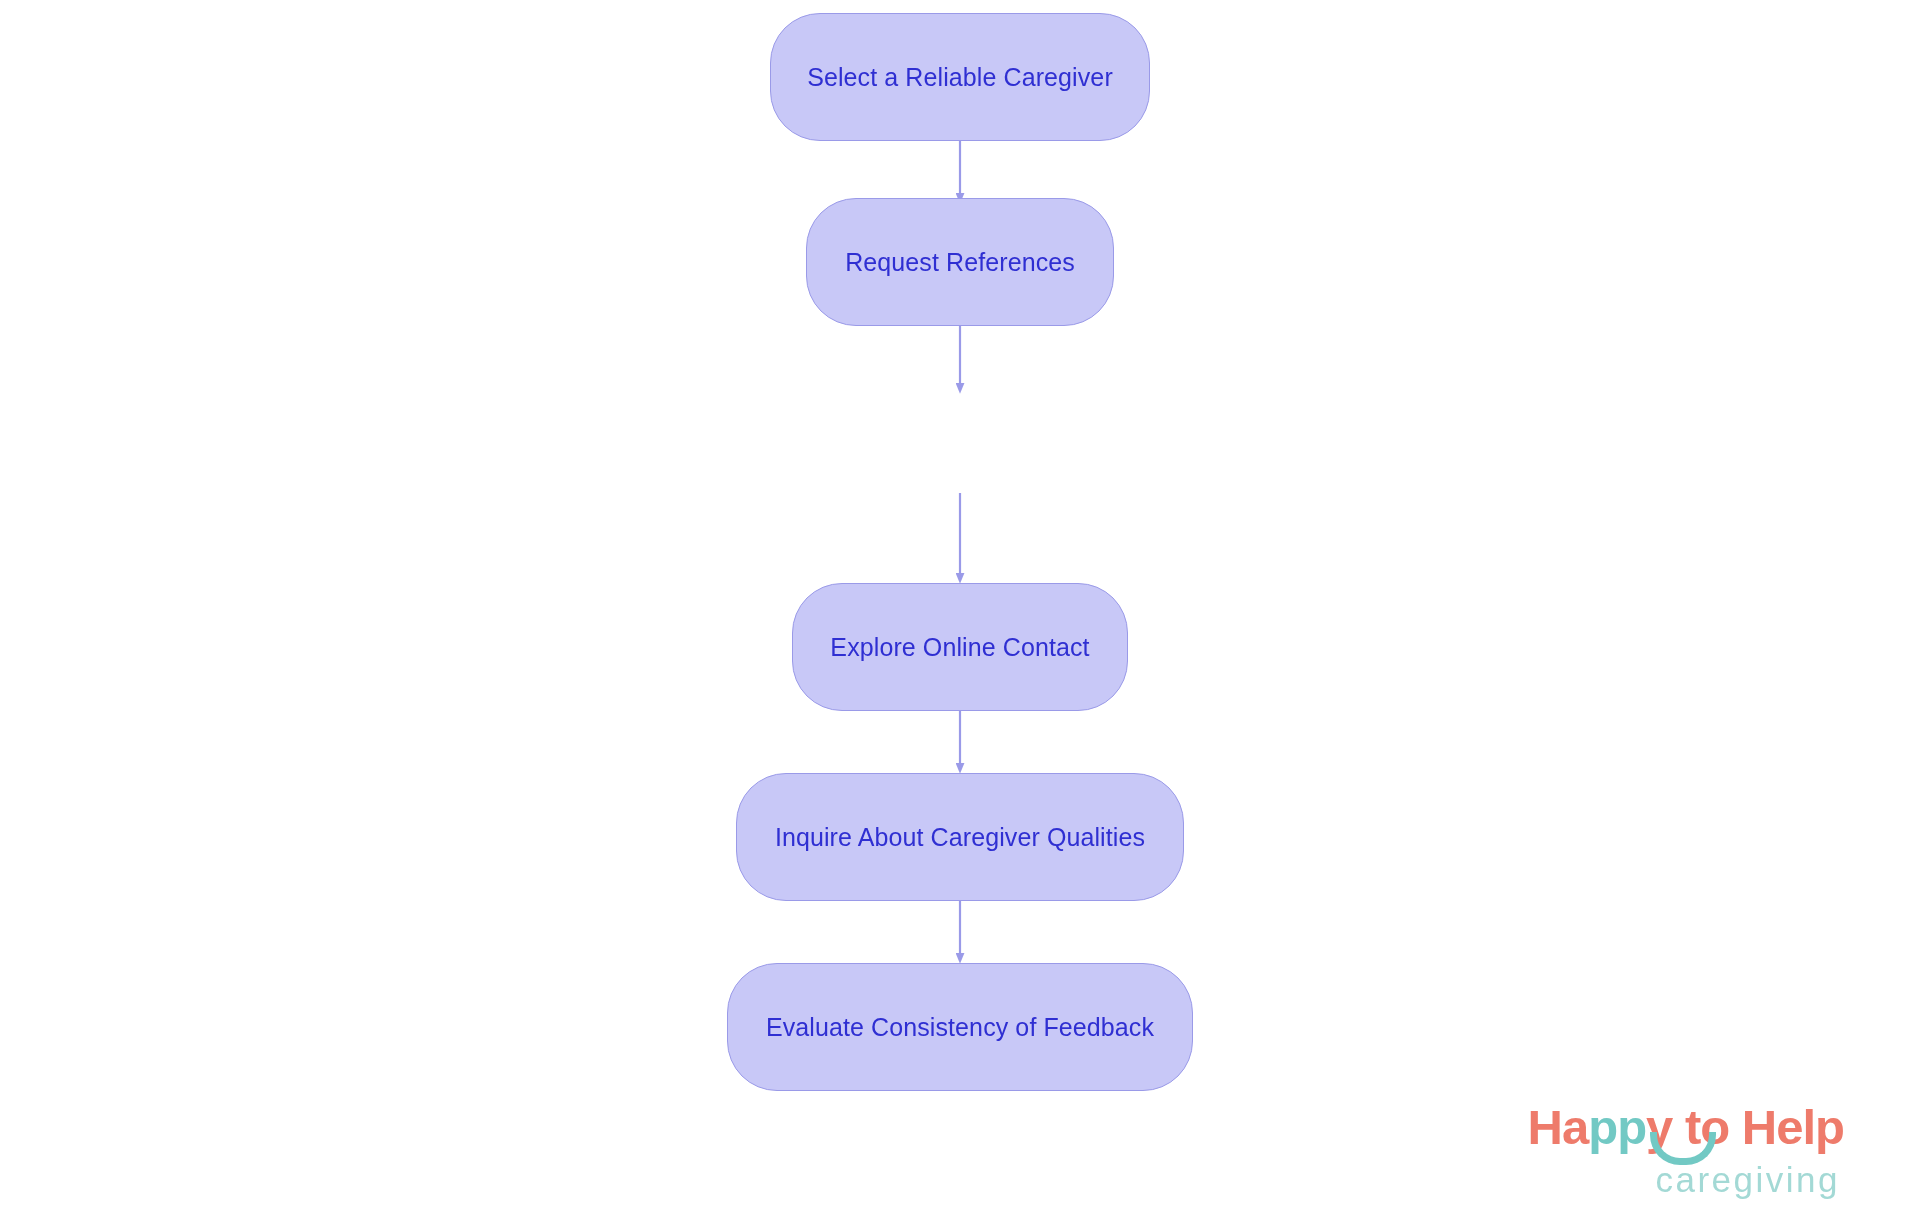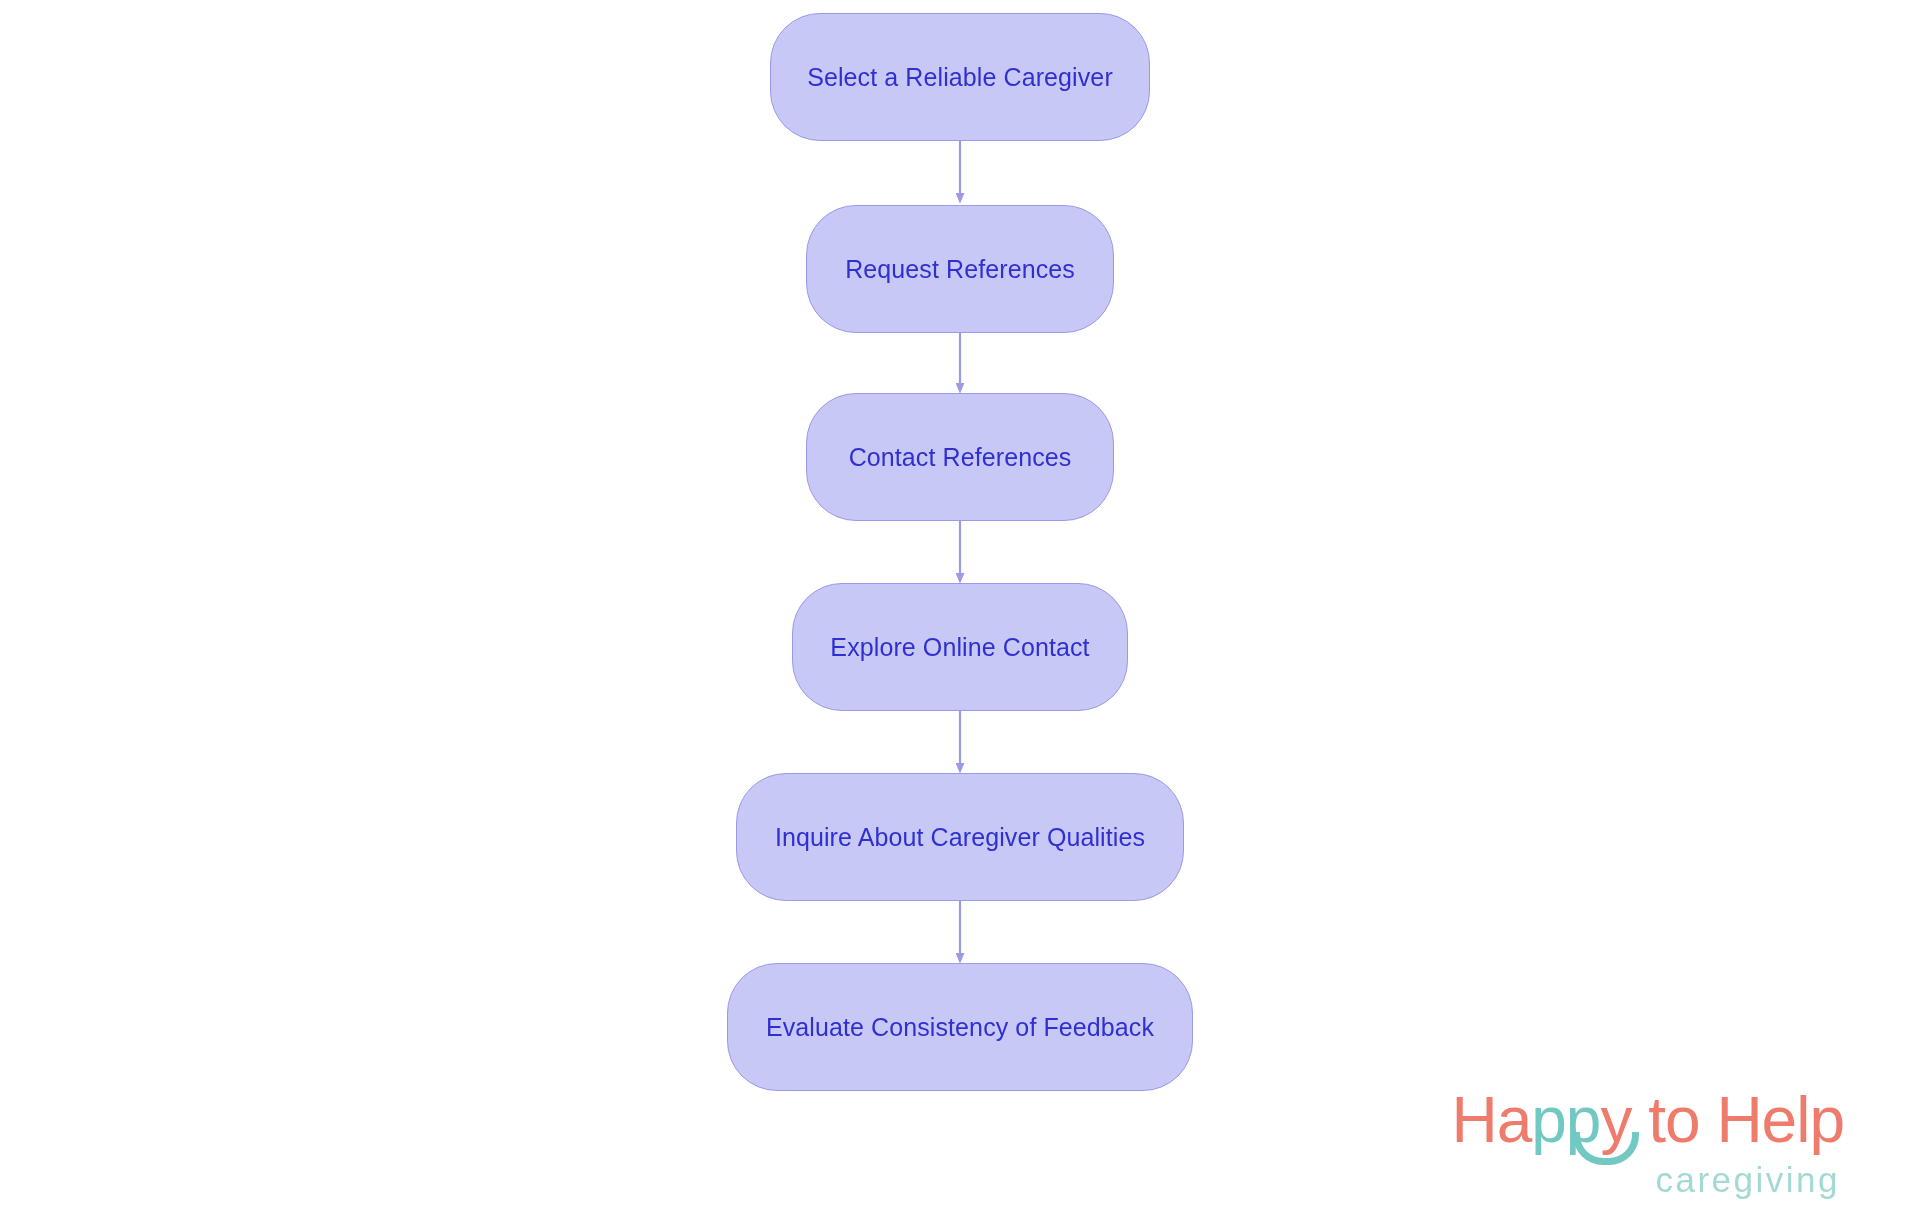--- a/index.html
+++ b/index.html
@@ -39,21 +39,21 @@
   .flow-node .node-label {
     color: #2f2fd2;
     font-size: 25px;
     font-weight: 400;
     letter-spacing: 0.1px;
     white-space: nowrap;
     line-height: 1;
   }
 
   .node-0 { left: 770px;  top: 13px;   width: 380px; }
-  .node-1 { left: 806px;  top: 205px;  width: 308px; }
+  .node-1 { left: 806px;  top: 198px;  width: 308px; }
   .node-2 { left: 806px;  top: 393px;  width: 308px; }
   .node-3 { left: 792px;  top: 583px;  width: 336px; }
   .node-4 { left: 736px;  top: 773px;  width: 448px; }
   .node-5 { left: 727px;  top: 963px;  width: 466px; }
 
   
   #connectors {
     position: absolute;
     left: 0;
     top: 0;
@@ -68,22 +68,22 @@
     position: absolute;
     right: 76px;
     bottom: 18px;
     z-index: 5;
     text-align: right;
     line-height: 1;
     user-select: none;
   }
   #brand-logo .logo-wordmark {
     position: relative;
-    font-size: 64px;
-    font-weight: 400;
+    font-size: 49px;
+    font-weight: 700;
     letter-spacing: -1px;
     white-space: nowrap;
     line-height: 0.95;
   }
   .logo-coral { color: #ee7b6b; }
   .logo-teal  { color: #72c9c4; }
   #brand-logo .logo-smile {
     position: absolute;
     left: 122px;
     bottom: -14px;
@@ -123,23 +123,20 @@
   </svg>
 
   <div class="flow-node node-0">
     <span class="node-label">Select a Reliable Caregiver</span>
   </div>
 
   <div class="flow-node node-1">
     <span class="node-label">Request References</span>
   </div>
 
-  <div class="flow-node node-2">
-    <span class="node-label">Contact References</span>
-  </div>
 
   <div class="flow-node node-3">
     <span class="node-label">Explore Online Contact</span>
   </div>
 
   <div class="flow-node node-4">
     <span class="node-label">Inquire About Caregiver Qualities</span>
   </div>
 
   <div class="flow-node node-5">

